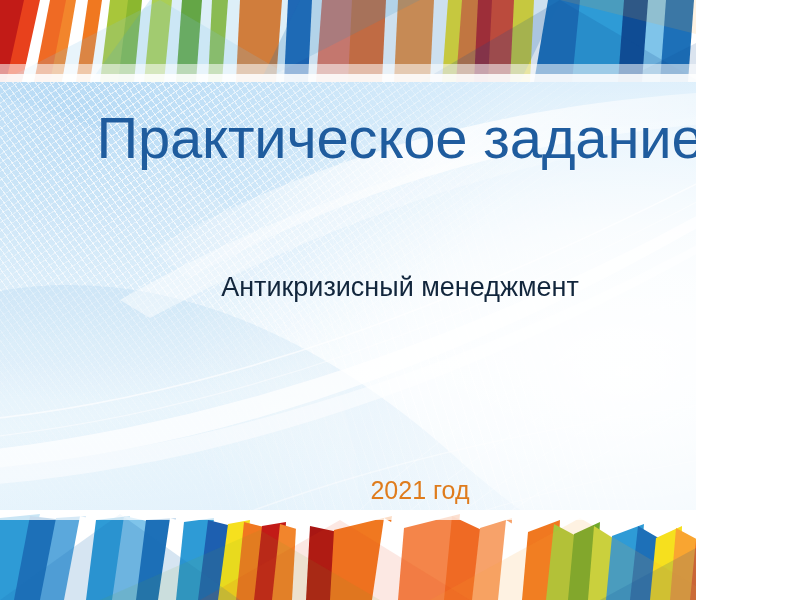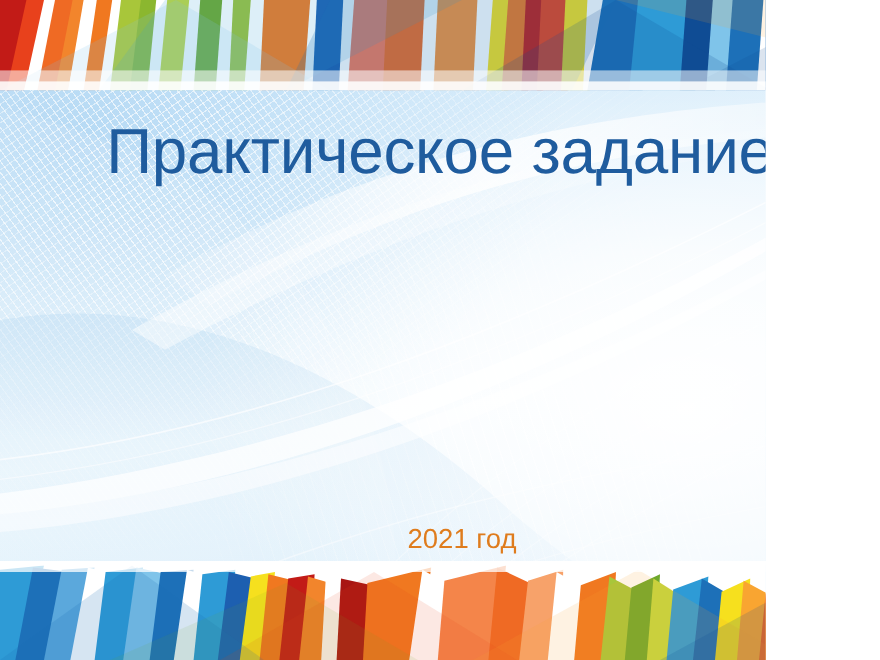--- a/index.html
+++ b/index.html
@@ -300,16 +300,17 @@
         <polygon points="100,90 260,20 380,90" fill="#6fa82c" opacity="0.10"></polygon>
       </g>
 
       <rect x="0" y="0" width="800" height="10" fill="#ffffff" opacity="0.75"></rect>
       <rect x="0" y="0" width="800" height="4" fill="#ffffff" opacity="0.95"></rect>
     </svg>
   </div>
 
   <div class="title-text">Практическое задание</div>
 
+  <div class="subtitle-text">Антикризисный менеджмент</div>
 
   <div class="year-text">2021 год</div>
 
 </div>
 
 </body></html>

